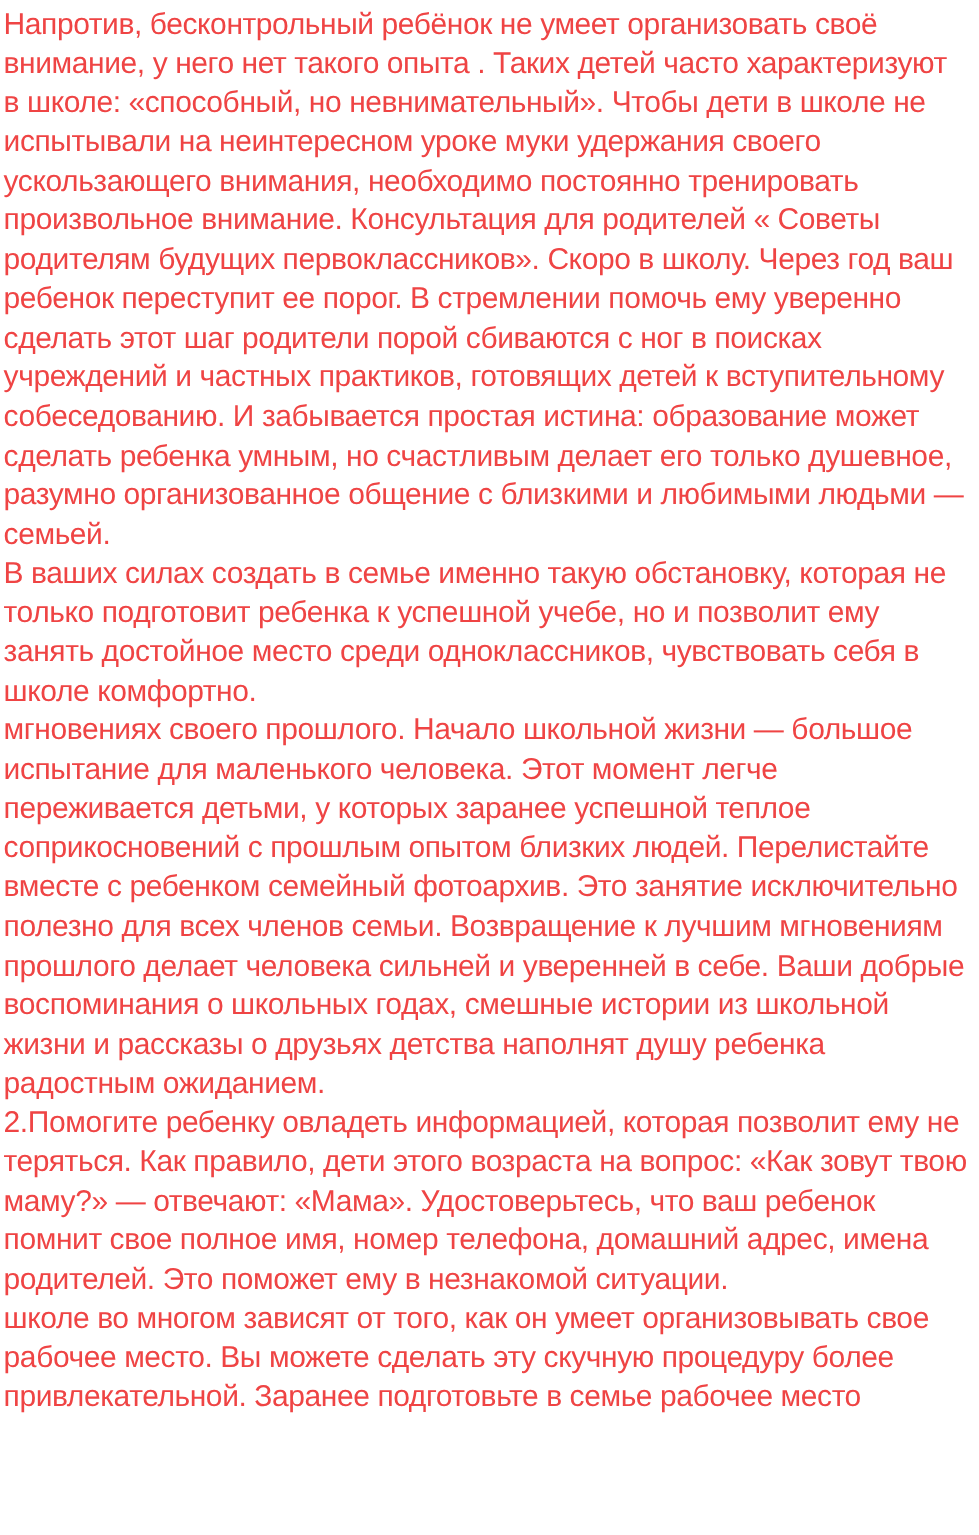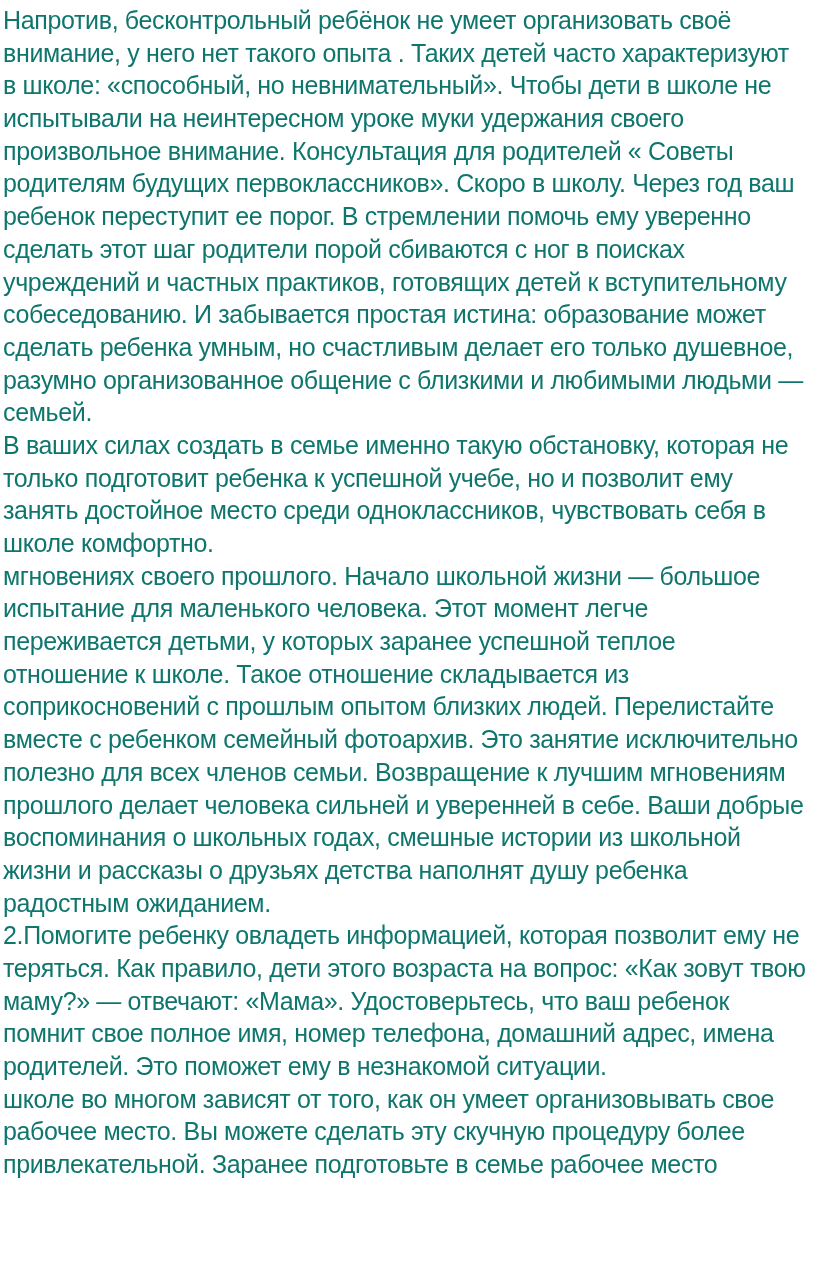--- a/index.html
+++ b/index.html
@@ -27,42 +27,42 @@
   }
   .text-line {
     white-space: nowrap;
     height: 32.7px;
   }
 </style>
 </head>
 <body style="background: rgb(255, 255, 255);">
 
 <main class="page">
-  <div class="text-block" style="color: #0f766e;">
+  <div class="text-block" style="color: #ef4444;">
       <div class="text-line">Напротив, бесконтрольный ребёнок не умеет организовать своё</div>
       <div class="text-line">внимание, у него нет такого опыта . Таких детей часто характеризуют</div>
       <div class="text-line">в школе: «способный, но невнимательный». Чтобы дети в школе не</div>
       <div class="text-line">испытывали на неинтересном уроке муки удержания своего</div>
+      <div class="text-line">ускользающего внимания, необходимо постоянно тренировать</div>
       <div class="text-line">произвольное внимание. Консультация для родителей « Советы</div>
       <div class="text-line">родителям будущих первоклассников». Скоро в школу. Через год ваш</div>
       <div class="text-line">ребенок переступит ее порог. В стремлении помочь ему уверенно</div>
       <div class="text-line">сделать этот шаг родители порой сбиваются с ног в поисках</div>
       <div class="text-line">учреждений и частных практиков, готовящих детей к вступительному</div>
       <div class="text-line">собеседованию. И забывается простая истина: образование может</div>
       <div class="text-line">сделать ребенка умным, но счастливым делает его только душевное,</div>
       <div class="text-line">разумно организованное общение с близкими и любимыми людьми —</div>
       <div class="text-line">семьей.</div>
       <div class="text-line">В ваших силах создать в семье именно такую обстановку, которая не</div>
       <div class="text-line">только подготовит ребенка к успешной учебе, но и позволит ему</div>
       <div class="text-line">занять достойное место среди одноклассников, чувствовать себя в</div>
       <div class="text-line">школе комфортно.</div>
       <div class="text-line">мгновениях своего прошлого. Начало школьной жизни — большое</div>
       <div class="text-line">испытание для маленького человека. Этот момент легче</div>
       <div class="text-line">переживается детьми, у которых заранее успешной теплое</div>
-      <div class="text-line">отношение к школе. Такое отношение складывается из</div>
       <div class="text-line">соприкосновений с прошлым опытом близких людей. Перелистайте</div>
       <div class="text-line">вместе с ребенком семейный фотоархив. Это занятие исключительно</div>
       <div class="text-line">полезно для всех членов семьи. Возвращение к лучшим мгновениям</div>
       <div class="text-line">прошлого делает человека сильней и уверенней в себе. Ваши добрые</div>
       <div class="text-line">воспоминания о школьных годах, смешные истории из школьной</div>
       <div class="text-line">жизни и рассказы о друзьях детства наполнят душу ребенка</div>
       <div class="text-line">радостным ожиданием.</div>
       <div class="text-line">2.Помогите ребенку овладеть информацией, которая позволит ему не</div>
       <div class="text-line">теряться. Как правило, дети этого возраста на вопрос: «Как зовут твою</div>
       <div class="text-line">маму?» — отвечают: «Мама». Удостоверьтесь, что ваш ребенок</div>

